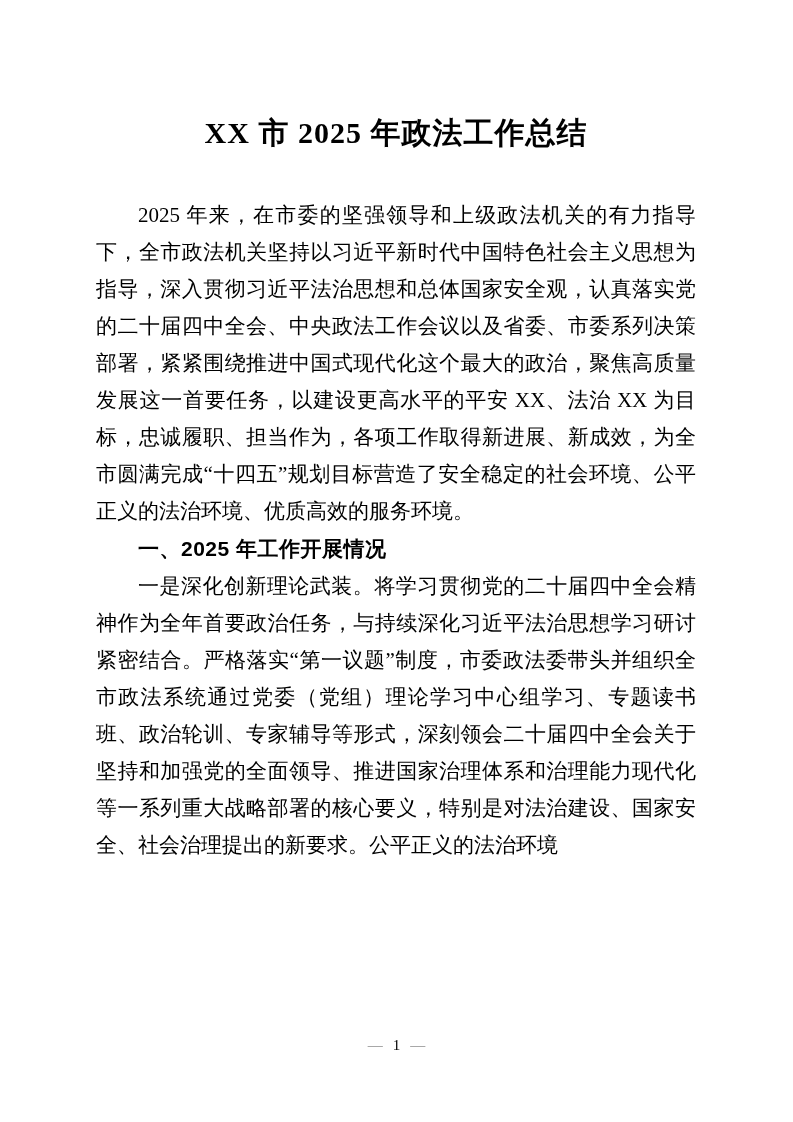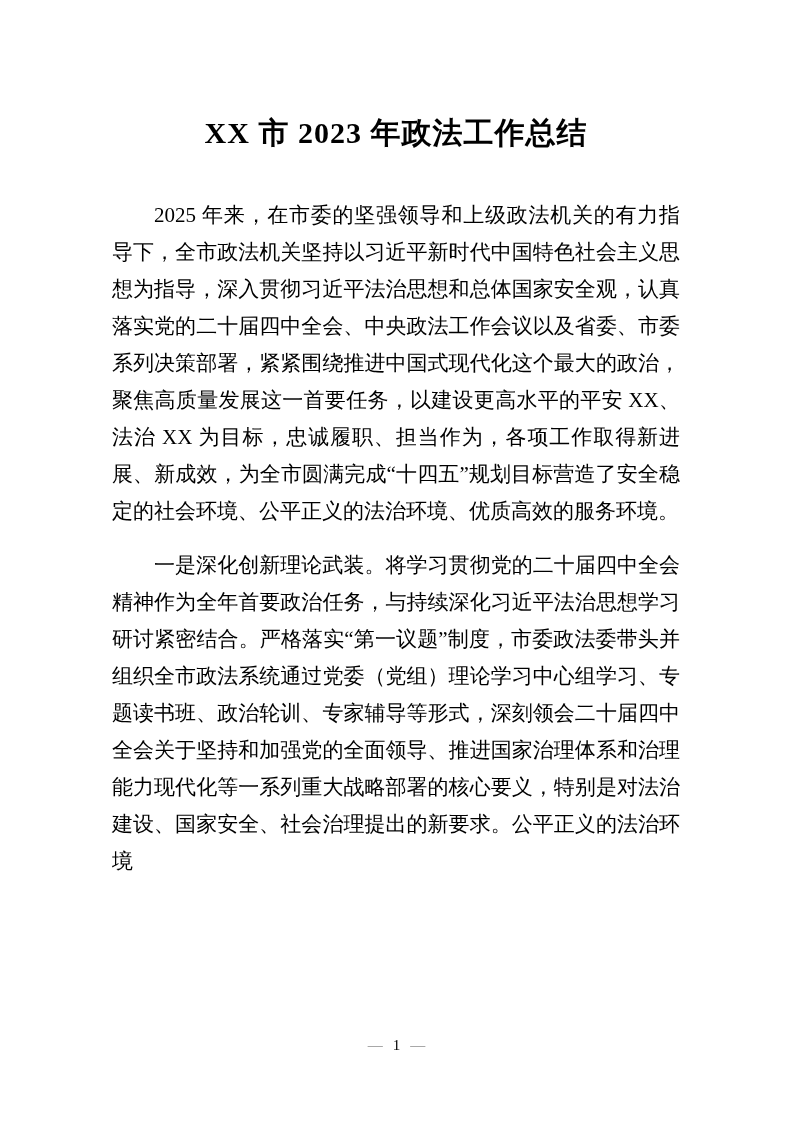--- a/index.html
+++ b/index.html
@@ -31,21 +31,21 @@
     text-align: center;
     letter-spacing: 1px;
     font-family: "Liberation Serif", serif;
   }
   .body-text {
     font-size: 21px;
     line-height: 37px;
     text-align: justify;
   }
   .body-text p {
-    margin: 16px;
+    margin: 0;
     text-indent: 42px;
   }
   .heading-1 {
     font-weight: bold;
     font-family: "Liberation Sans", sans-serif;
     letter-spacing: 0.5px;
   }
   .heading-2 {
     font-weight: bold;
     font-family: "Liberation Serif", serif;
@@ -73,26 +73,27 @@
     color: #000000;
     margin: 0 10px;
   }
 </style>
 </head>
 <body>
 
 <div class="page">
   <div class="content">
 
-    <div class="doc-title">XX 市 2023 年政法工作总结</div>
+    <div class="doc-title">XX 市 2025 年政法工作总结</div>
 
     <div class="body-text">
 
       <p>2025 年来，在市委的坚强领导和上级政法机关的有力指导下，全市政法机关坚持以习近平新时代中国特色社会主义思想为指导，深入贯彻习近平法治思想和总体国家安全观，认真落实党的二十届四中全会、中央政法工作会议以及省委、市委系列决策部署，紧紧围绕推进中国式现代化这个最大的政治，聚焦高质量发展这一首要任务，以建设更高水平的平安 XX、法治 XX 为目标，忠诚履职、担当作为，各项工作取得新进展、新成效，为全市圆满完成“十四五”规划目标营造了安全稳定的社会环境、公平正义的法治环境、优质高效的服务环境。</p>
 
+      <p class="heading-1">一、2025 年工作开展情况</p>
 
 
 
       <p><span class="lead-bold">一是</span><span>深化创新理论武装。将学习贯彻党的二十届四中全会精神作为全年首要政治任务，与持续深化习近平法治思想学习研讨紧密结合。严格落实“第一议题”制度，市委政法委带头并组织全市政法系统通过党委（党组）理论学习中心组学习、专题读书班、政治轮训、专家辅导等形式，深刻领会二十届四中全会关于坚持和加强党的全面领导、推进国家治理体系和治理能力现代化等一系列重大战略部署的核心要义，特别是对法治建设、国家安全、社会治理提出的新要求。公平正义的法治环境</span></p>
 
     </div>
   </div>
 
   <div class="footer">
     <span class="dash">—</span><span class="num">1</span><span class="dash">—</span>

